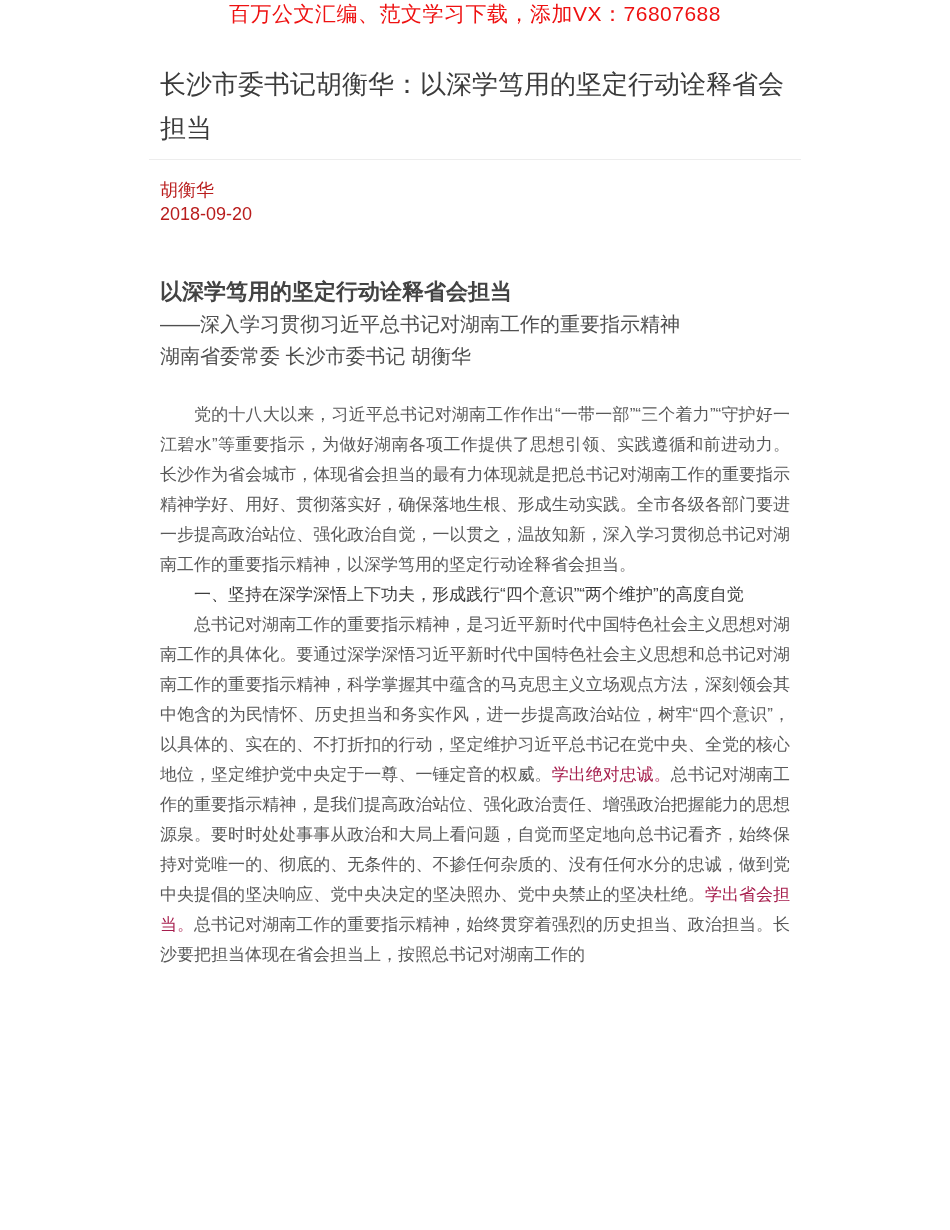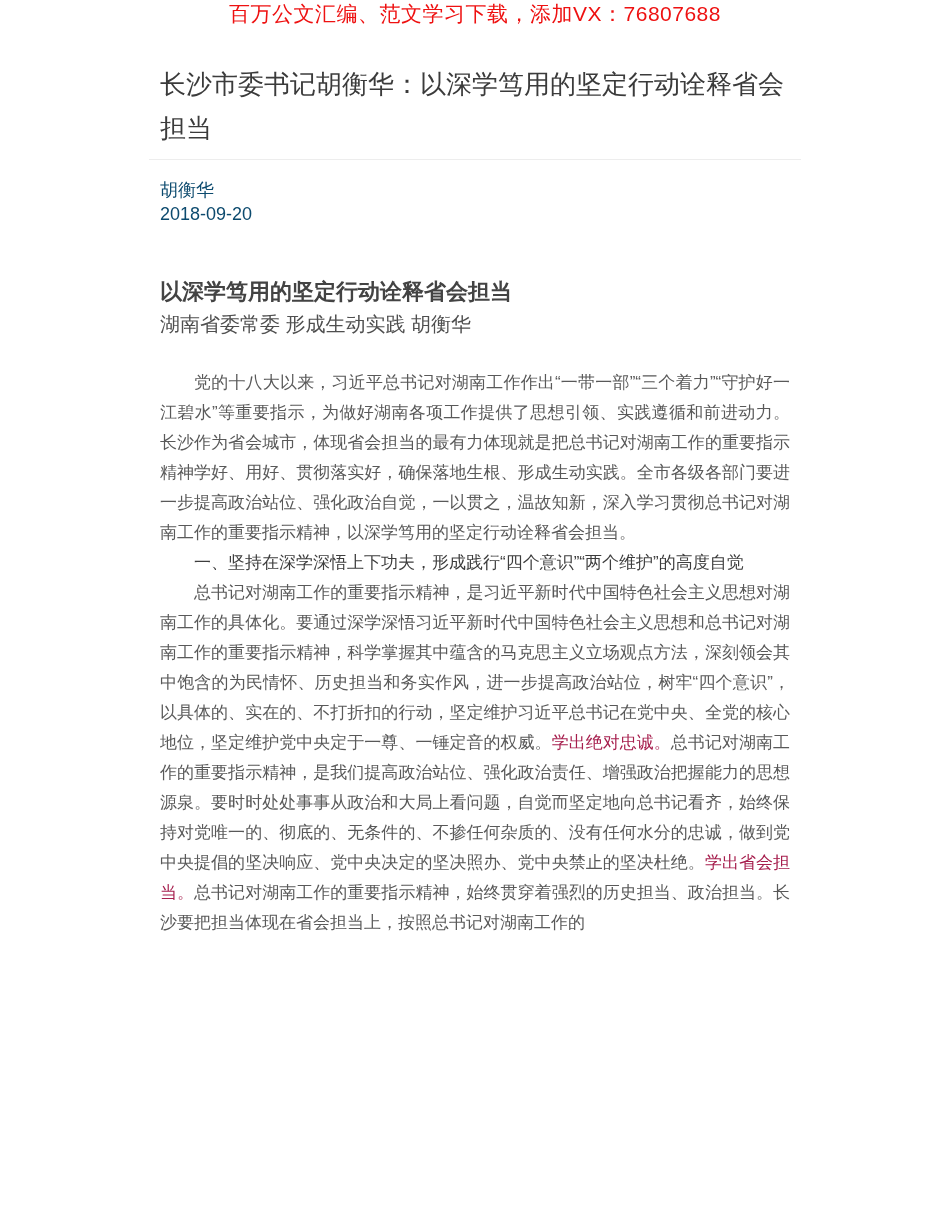--- a/index.html
+++ b/index.html
@@ -39,21 +39,21 @@
   .title-divider {
     margin-top: 9px;
     border: none;
     border-bottom: 1px solid #ededed;
     height: 0;
   }
   .meta {
     margin-top: 18px;
     font-size: 18px;
     line-height: 24px;
-    color: #0c4a6e;
+    color: #b91c1c;
     font-weight: 400;
   }
   .center-block {
     margin-top: 50px;
     text-align: left;
   }
   .article-heading {
     font-size: 22px;
     line-height: 32px;
     font-weight: 700;
@@ -100,21 +100,22 @@
   <hr class="title-divider">
 
   <div class="inner">
     <div class="meta">
       <div>胡衡华</div>
       <div>2018-09-20</div>
     </div>
 
     <div class="center-block">
       <div class="article-heading">以深学笃用的坚定行动诠释省会担当</div>
-      <div class="article-byline">湖南省委常委 形成生动实践 胡衡华</div>
+      <div class="article-subheading">——深入学习贯彻习近平总书记对湖南工作的重要指示精神</div>
+      <div class="article-byline">湖南省委常委 长沙市委书记 胡衡华</div>
     </div>
 
     <div class="article-body" id="article-body">
         <p><span>党的十八大以来，习近平总书记对湖南工作作出“一带一部”“三个着力”“守护好一江碧水”等重要指示，为做好湖南各项工作提供了思想引领、实践遵循和前进动力。长沙作为省会城市，体现省会担当的最有力体现就是把总书记对湖南工作的重要指示精神学好、用好、贯彻落实好，确保落地生根、形成生动实践。全市各级各部门要进一步提高政治站位、强化政治自觉，一以贯之，温故知新，深入学习贯彻总书记对湖南工作的重要指示精神，以深学笃用的坚定行动诠释省会担当。</span></p>
         <p class="section-heading"><span>一、坚持在深学深悟上下功夫，形成践行“四个意识”“两个维护”的高度自觉</span></p>
         <p><span>总书记对湖南工作的重要指示精神，是习近平新时代中国特色社会主义思想对湖南工作的具体化。要通过深学深悟习近平新时代中国特色社会主义思想和总书记对湖南工作的重要指示精神，科学掌握其中蕴含的马克思主义立场观点方法，深刻领会其中饱含的为民情怀、历史担当和务实作风，进一步提高政治站位，树牢“四个意识”，以具体的、实在的、不打折扣的行动，坚定维护习近平总书记在党中央、全党的核心地位，坚定维护党中央定于一尊、一锤定音的权威。</span><span class="accent">学出绝对忠诚。</span><span>总书记对湖南工作的重要指示精神，是我们提高政治站位、强化政治责任、增强政治把握能力的思想源泉。要时时处处事事从政治和大局上看问题，自觉而坚定地向总书记看齐，始终保持对党唯一的、彻底的、无条件的、不掺任何杂质的、没有任何水分的忠诚，做到党中央提倡的坚决响应、党中央决定的坚决照办、党中央禁止的坚决杜绝。</span><span class="accent">学出省会担当。</span><span>总书记对湖南工作的重要指示精神，始终贯穿着强烈的历史担当、政治担当。长沙要把担当体现在省会担当上，按照总书记对湖南工作的</span></p>
       </div>
   </div>
 </div>
 

